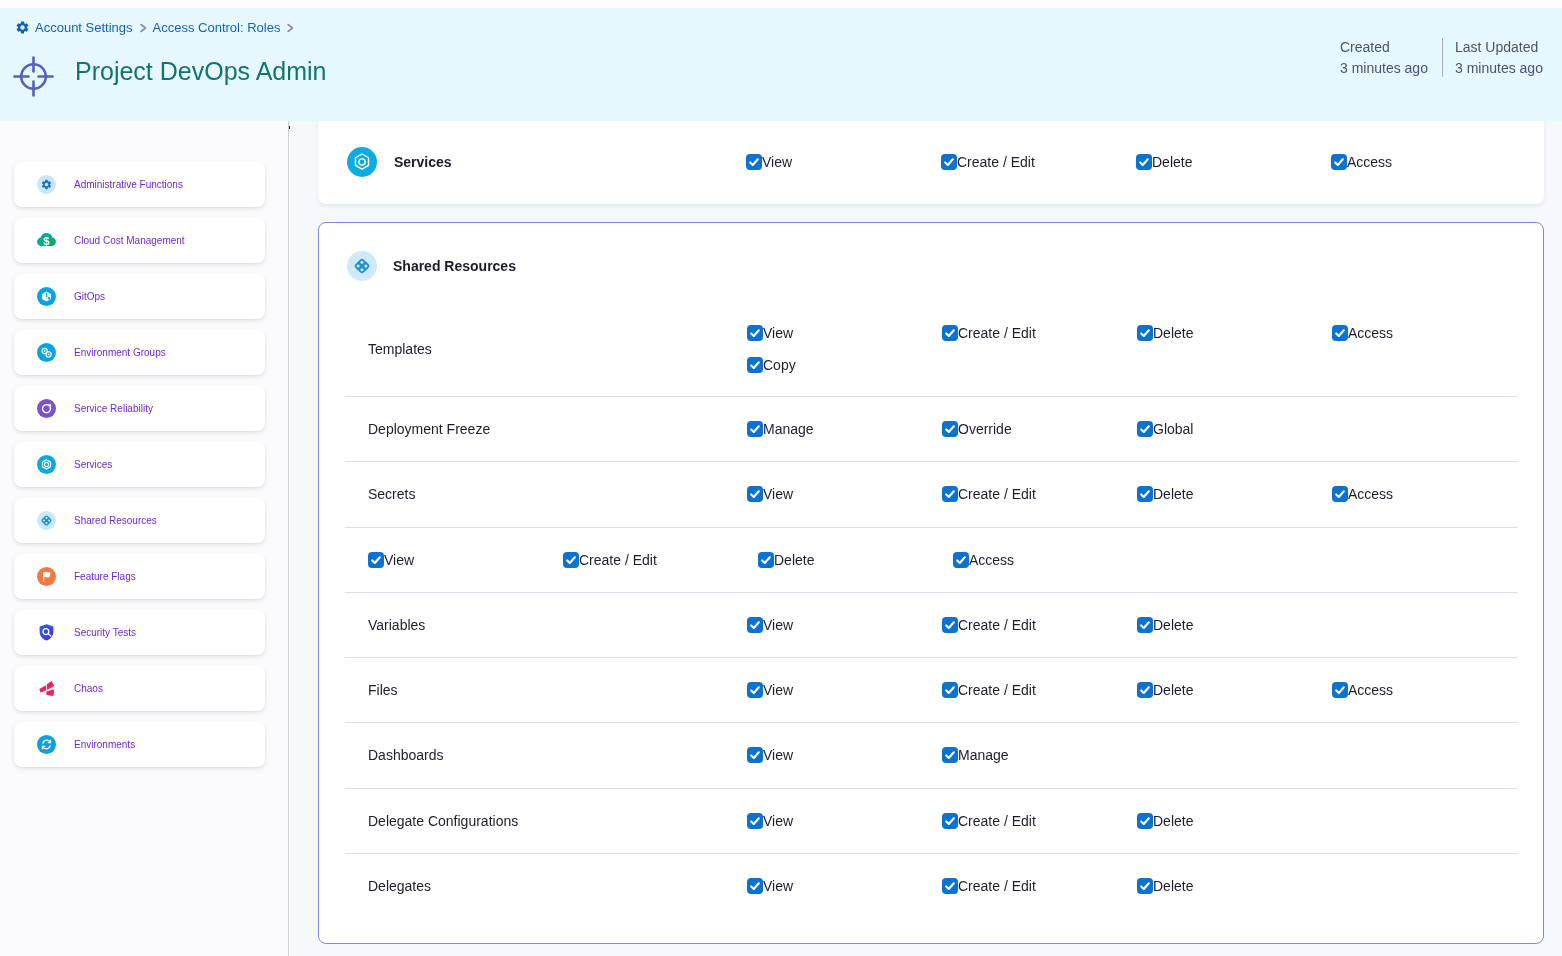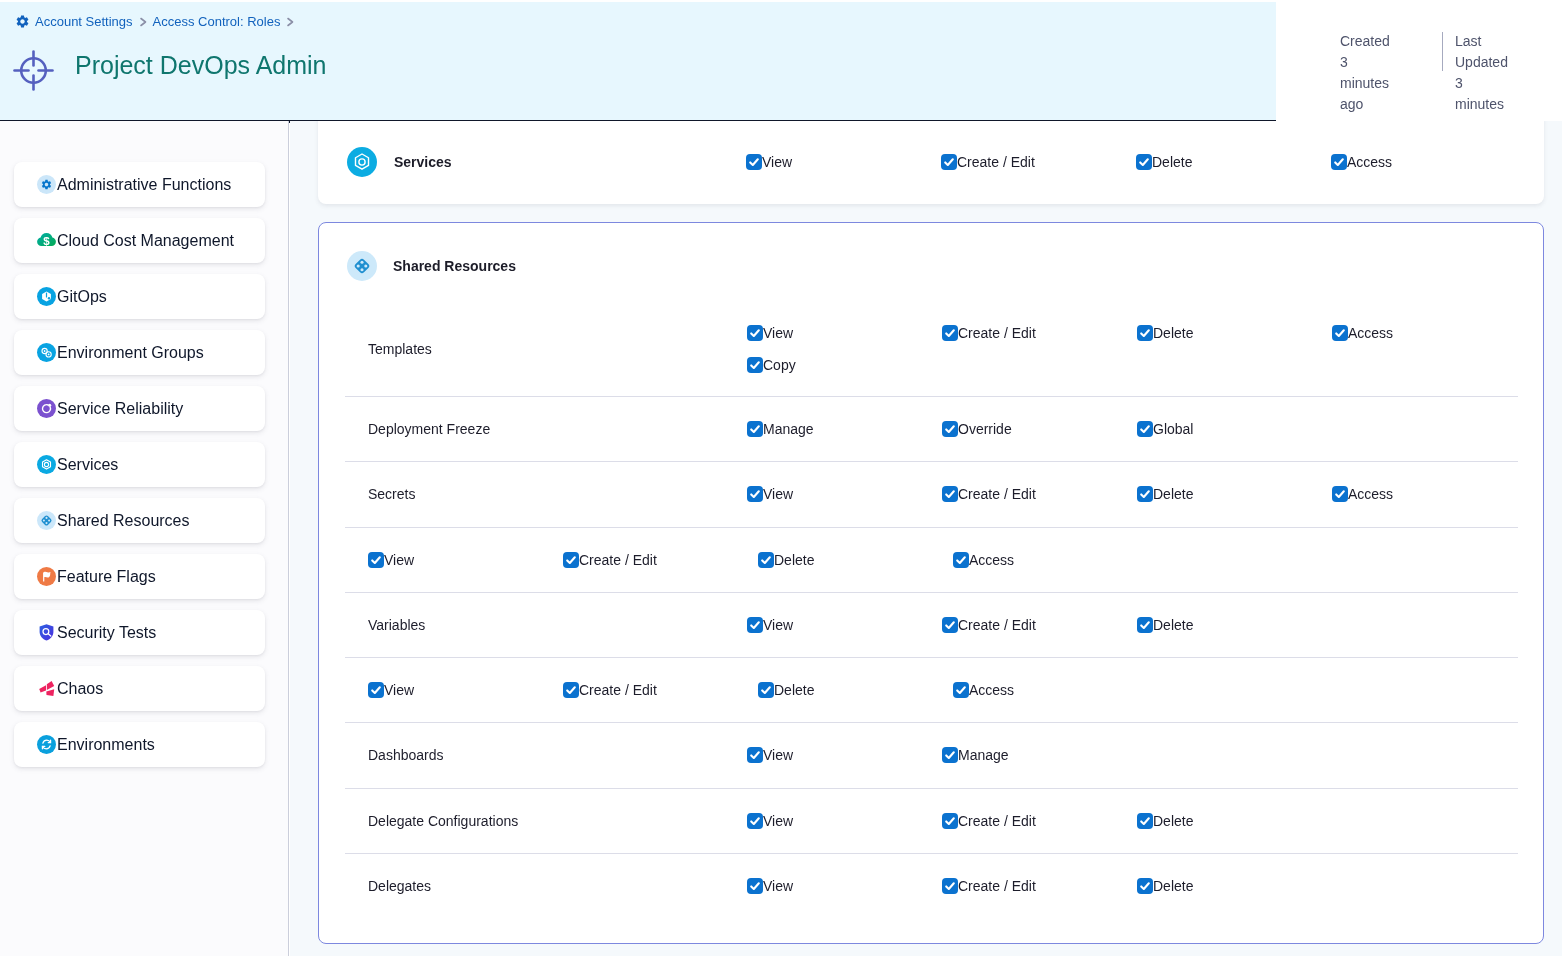--- a/index.html
+++ b/index.html
@@ -1,27 +1,27 @@
 <!DOCTYPE html>
 <html><head>
 <meta charset="utf-8">
 <style>
 *{margin:0;padding:0;box-sizing:border-box}
 html,body{width:1562px;height:956px;overflow:hidden;font-family:"Liberation Sans",sans-serif;background:#fff;color:#1d1d2b}
-.header{position:absolute;left:0;top:2px;width:1276px;height:121px;background:#e7f7fe;border-bottom:3px solid #0f172a}
+.header{position:absolute;left:0;top:8px;width:1562px;height:121px;background:#e7f7fe;border-bottom:3px solid #0f172a}
 .crumbs{position:absolute;left:15px;top:12px;display:flex;align-items:center;font-size:13px;color:#1262bd;font-weight:500}
 .crumbs .sep{margin:0 5px;display:flex;align-items:center}
 .titleicon{position:absolute;left:13px;top:48px}
 .title{position:absolute;left:75px;top:54px;font-size:25px;line-height:19px;color:#0f766e}
 .meta{position:absolute;top:29px;font-size:14px;line-height:21px;color:#4e536b}
 .metadiv{position:absolute;left:1442px;top:30px;width:1px;height:39px;background:#a6aabf}
 .side{position:absolute;left:0;top:121px;width:289px;height:835px;background:#fbfbfd;border-right:1px solid #cbcedb}
 .scard{position:absolute;left:14px;width:251px;height:45px;background:#fff;border-radius:8px;box-shadow:0 1px 2px rgba(40,41,61,.05),0 2px 5px rgba(96,97,112,.14);display:flex;align-items:center}
 .scard .ic{margin-left:23px;flex:0 0 19px}
-.scard .lb{margin-left:1px;font-size:16px;color:#0f172a}
+.scard .lb{margin-left:18px;font-size:10px;color:#6d28d9}
 .main{position:absolute;left:290px;top:121px;width:1272px;height:835px;background:#f5f9fc;overflow:hidden}
 .card{position:absolute;left:28px;width:1226px;background:#fff;border-radius:8px}
 .svcCard{top:-9px;height:92px;box-shadow:0 2px 4px rgba(96,97,112,.12)}
 .shCard{top:101px;height:722px;border:1px solid #7d88df}
 .chead{position:absolute;display:flex;align-items:center}
 .chead .ttl{font-size:14px;font-weight:bold;color:#1c1c28}
 .cb{width:16px;height:16px;border-radius:4px;background:#0b72cf;display:inline-flex;align-items:center;justify-content:center;flex:0 0 16px}
 .prow{position:absolute;left:49px;width:1160px;display:flex;align-items:center;font-size:14px}
 .prow .rl{flex:0 0 379px;color:#1d1d2b}
 .cell{flex:0 0 195px;display:flex;align-items:center}
@@ -444,20 +444,21 @@
           <span class="cb">
             <svg width="12" height="12" viewBox="0 0 12 12">
               <polyline points="2.2,6.4 4.8,9 9.8,3.3" fill="none" stroke="#fff" stroke-width="2.1" stroke-linecap="round" stroke-linejoin="round"></polyline>
             </svg>
           </span>
           <span class="tx">Delete</span>
         </span>
         <span class="cell"></span>
       </div>
 <div class="prow" style="top:434px;height:65px">
+        <span class="rl">Files</span>
         <span class="cell">
           <span class="cb">
             <svg width="12" height="12" viewBox="0 0 12 12">
               <polyline points="2.2,6.4 4.8,9 9.8,3.3" fill="none" stroke="#fff" stroke-width="2.1" stroke-linecap="round" stroke-linejoin="round"></polyline>
             </svg>
           </span>
           <span class="tx">View</span>
         </span>
         <span class="cell">
           <span class="cb">

